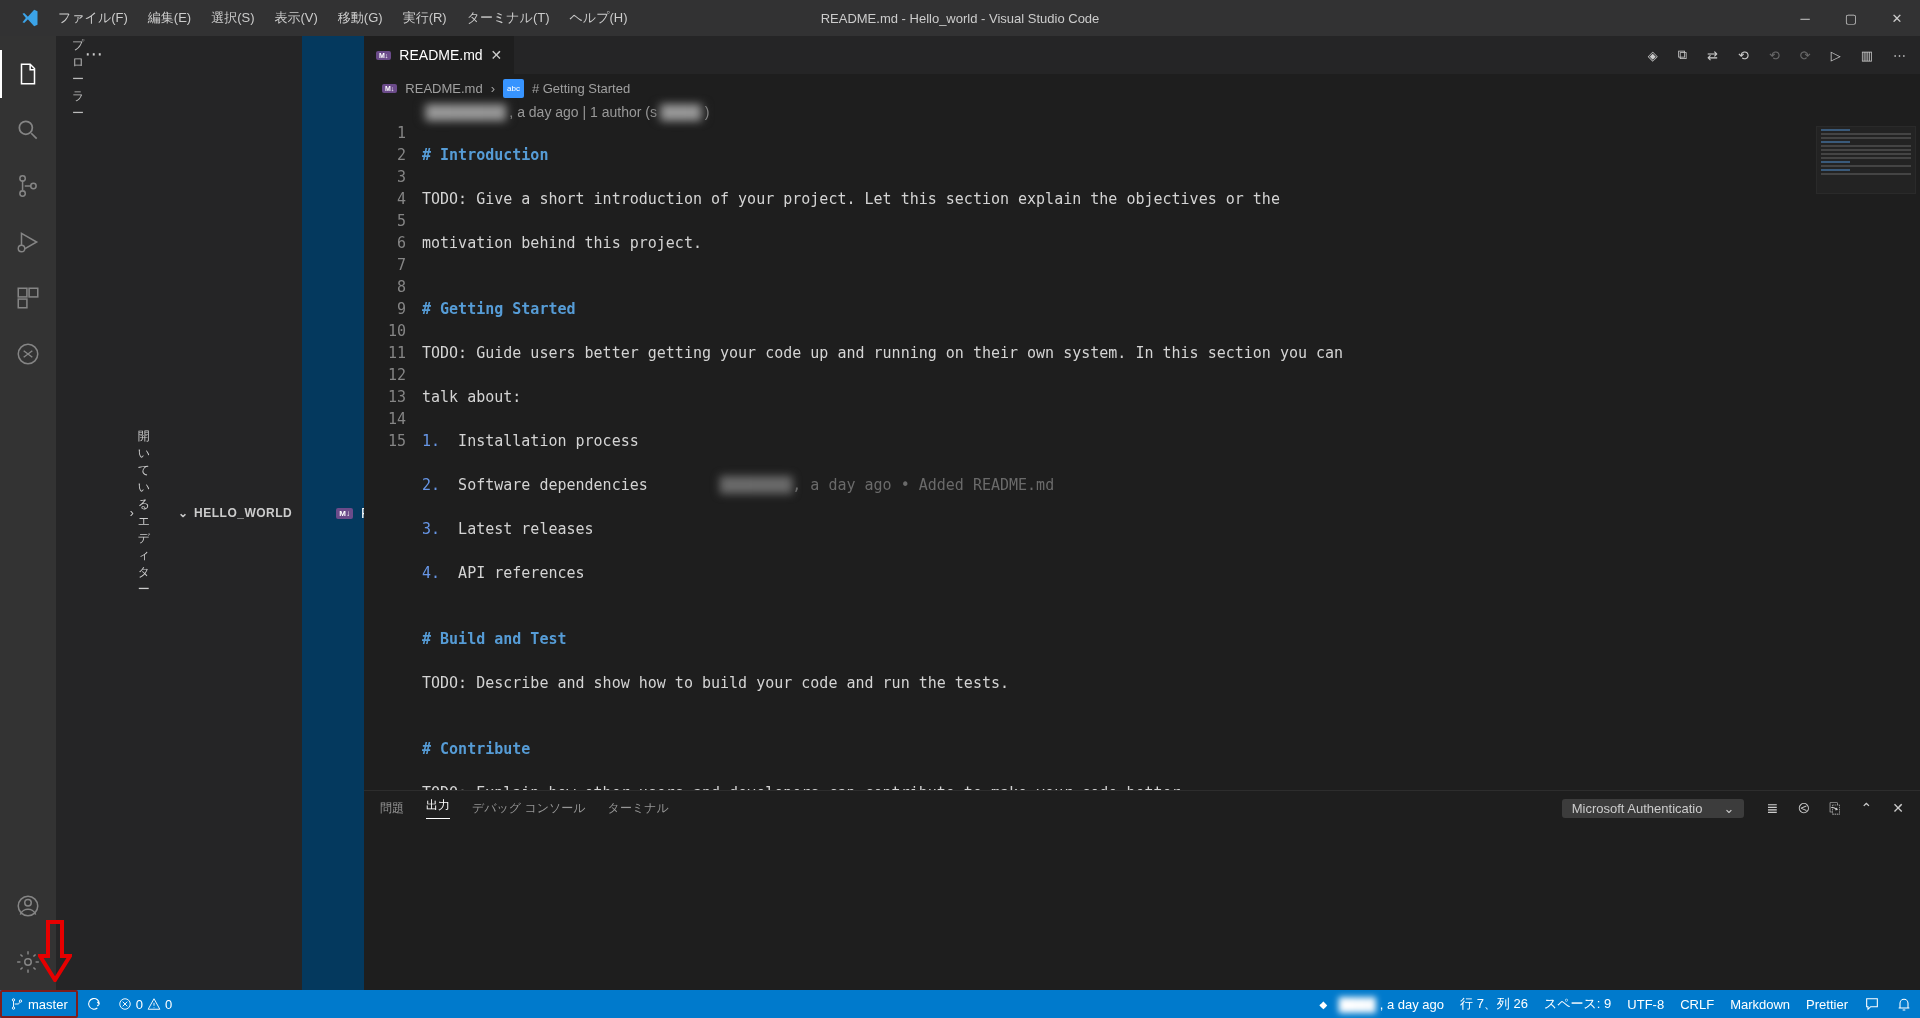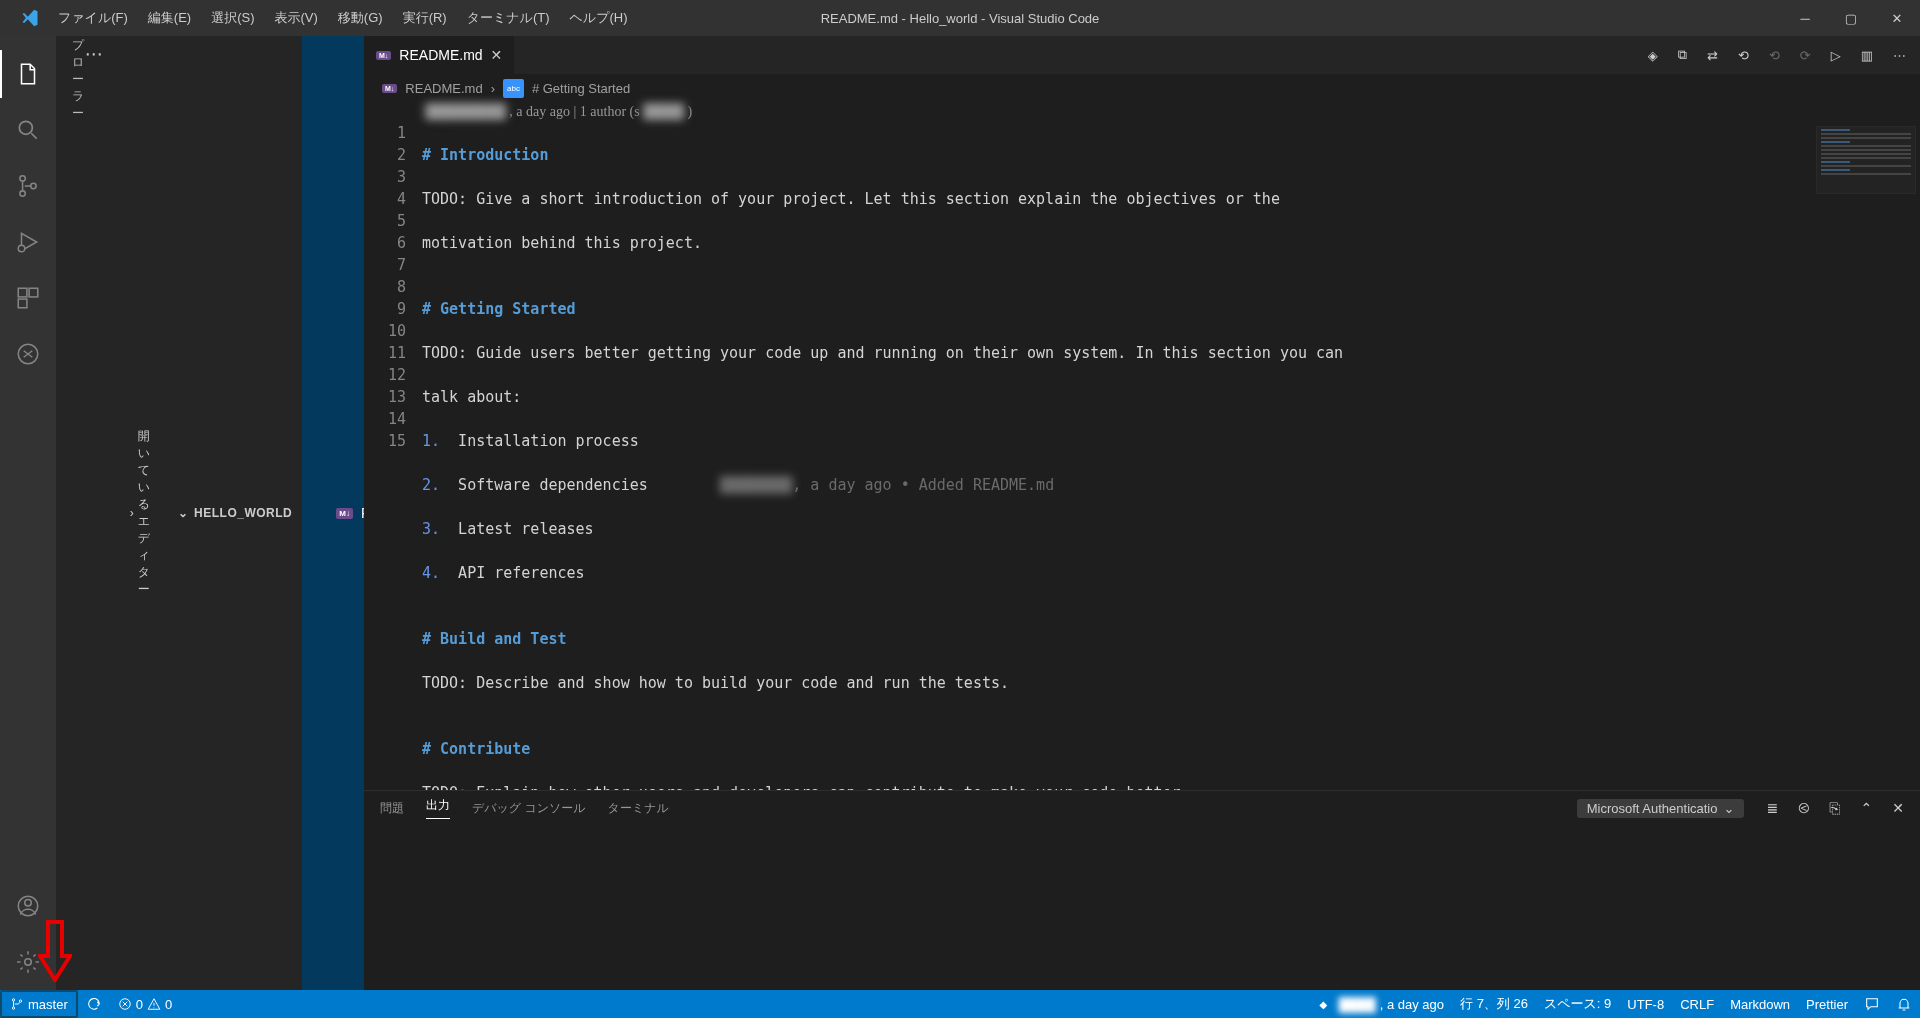--- a/index.html
+++ b/index.html
@@ -36,45 +36,45 @@
 .tabs { height:38px; background:#252526; display:flex; align-items:stretch; }
 .tab { background:#1e1e1e; display:flex; align-items:center; padding:0 12px; gap:8px; border-right:1px solid #252526; }
 .tab .ficon { background:#6b4b8a; color:#fff; font-size:7px; padding:1px 3px; border-radius:2px; font-weight:700; }
 .tab .name { color:#fff; font-size:14px; }
 .tab .close { color:#ccc; font-size:14px; }
 .tabs .tbspace { flex:1; }
 .tabs .tbicons { display:flex; align-items:center; padding-right:14px; gap:20px; color:#ccc; }
 .breadcrumbs { height:28px; display:flex; align-items:center; padding:0 18px; gap:8px; color:#a0a0a0; font-size:13px; }
 .breadcrumbs .ficon { background:#6b4b8a; color:#fff; font-size:7px; padding:1px 3px; border-radius:2px; font-weight:700; }
 .breadcrumbs .bicon { background:#3794ff; color:#fff; font-size:8px; padding:5px 4px; border-radius:2px; }
-.codelens { color:#999; font-size:14px; padding:2px 0 2px 58px; font-family:Liberation Serif, serif; }
+.codelens { color:#999; font-size:14px; padding:2px 0 2px 58px; font-family:Liberation Sans, sans-serif; }
 .codelens .blur { filter:blur(4px); background:#333; padding:0 4px; }
 
 .editor-scroll { flex:1; position:relative; overflow:hidden; }
 .editor-scroll .gutter { position:absolute; left:0; top:0; width:54px; text-align:right; color:#858585; font-family:Consolas,monospace; font-size:15px; line-height:22px; padding-right:12px; }
 .editor-scroll .code { position:absolute; left:58px; right:0; top:0; font-family:Consolas,monospace; font-size:15px; line-height:22px; color:#d4d4d4; white-space:pre-wrap; }
 .code .h { color:#569cd6; font-weight:700; }
 .code .n { color:#6796e6; }
 .code .ghost { color:#6a6a6a; }
 .minimap { position:absolute; right:0; top:0; width:110px; height:100%; background:#1e1e1e; }
 .minimap .mm { position:absolute; right:4px; top:4px; width:100px; height:68px; background:#232323; border:1px solid #2a2a2a; }
 .minimap .mm .l { height:2px; margin:2px 4px; background:#444; }
 .minimap .mm .lh { height:2px; margin:2px 4px; background:#3a5a7a; width:30%; }
 
 .panel { height:200px; border-top:1px solid #2d2d2d; background:#1e1e1e; display:flex; flex-direction:column; }
 .panel-tabs { height:34px; display:flex; align-items:center; padding:0 16px; gap:22px; font-size:12px; color:#969696; }
 .panel-tabs .pt.active { color:#fff; border-bottom:1px solid #fff; padding-bottom:4px; }
 .panel-tabs .ptspace { flex:1; }
-.panel-tabs .ptsel { background:#3c3c3c; padding:2px 10px; border-radius:3px; color:#ccc; display:flex; align-items:center; gap:6px; font-size:13px; }
+.panel-tabs .ptsel { background:#3c3c3c; padding:2px 10px; border-radius:3px; color:#ccc; display:flex; align-items:center; gap:21px; font-size:13px; }
 .panel-tabs .pticons { display:flex; align-items:center; gap:20px; color:#ccc; font-size:14px; }
 .panel-body { flex:1; }
 
 .statusbar { height:28px; background:#007acc; display:flex; align-items:center; color:#fff; font-size:13px; }
 .statusbar .si { padding:0 8px; display:flex; align-items:center; gap:4px; height:100%; }
-.statusbar .branch { border:2px solid #0c4a6e; border-radius:2px; }
+.statusbar .branch { border:2px solid #7f1d1d; border-radius:2px; }
 .statusbar .spacer { flex:1; }
 .statusbar .blur { filter:blur(3px); }
 
 .red-arrow { position:absolute; left:38px; bottom:36px; width:34px; height:62px; pointer-events:none; }
 .red-arrow svg { width:100%; height:100%; }
 </style>
 </head>
 <body>
 
 <div class="titlebar">

